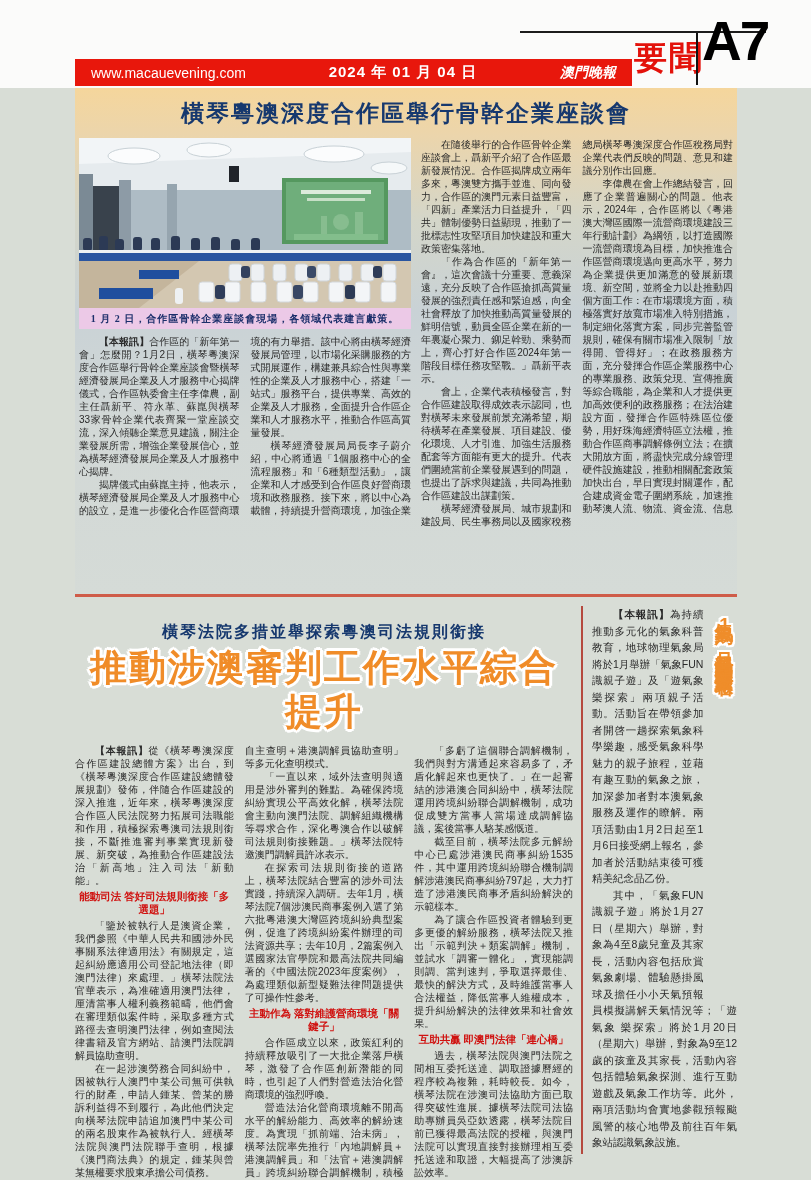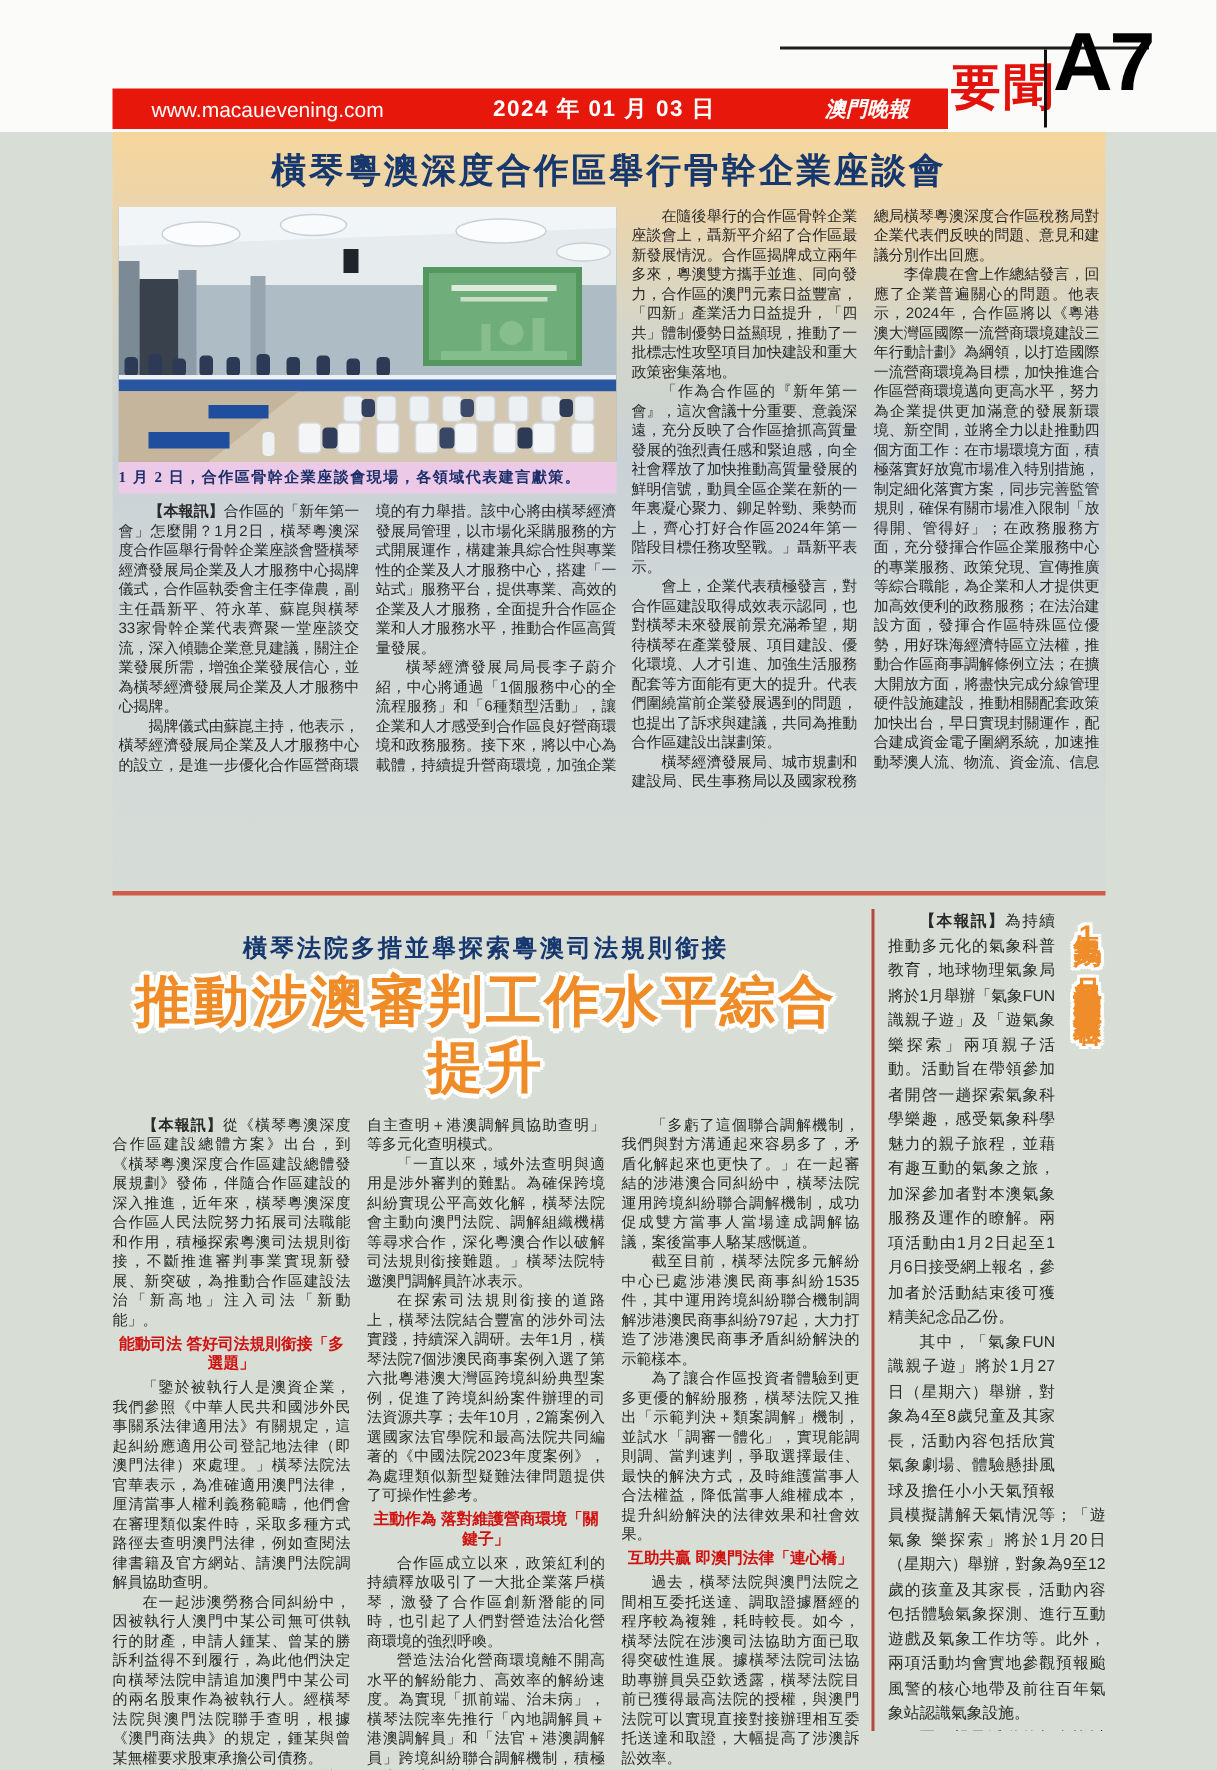--- a/index.html
+++ b/index.html
@@ -2,42 +2,42 @@
 <html lang="zh-Hant"><head>
 <meta charset="utf-8">
 <style>
   html,body{margin:0;padding:0;}
   body{width:811px;height:1180px;background:#d8ddd6;position:relative;overflow:hidden;
        font-family:"Liberation Sans","DejaVu Sans",sans-serif;color:#2a2a2a;}
   
   .masthead{position:absolute;top:0;left:0;width:811px;height:88px;background:#fbfbfa;}
   .m-topline{position:absolute;top:31px;left:520px;width:246px;height:2px;background:#1c1c1c;}
   .m-bar{position:absolute;top:59px;left:75px;width:557px;height:27px;background:#e8170c;color:#fff;
-         display:flex;align-items:center;justify-content:space-between;padding:0 26px;box-sizing:border-box;}
+         display:flex;align-items:center;justify-content:space-between;padding:0 16px;box-sizing:border-box;}
   .m-url{font-size:14px;}
   .m-date{font-size:15px;font-weight:bold;letter-spacing:1px;}
   .m-paper{font-size:14px;font-weight:bold;font-style:italic;font-family:"Liberation Serif","DejaVu Serif",serif;}
   .m-section{position:absolute;top:36px;left:634px;font-size:33px;font-weight:900;color:#e3120b;
              font-family:"Liberation Serif","DejaVu Serif",serif;letter-spacing:2px;}
   .m-divider{position:absolute;top:33px;left:696px;width:2px;height:52px;background:#111;}
   .m-pageno{position:absolute;top:14px;left:702px;font-size:55px;line-height:1;font-weight:900;color:#000000;letter-spacing:-2px;}
   
   .content{position:absolute;top:88px;left:75px;width:662px;}
   
   .a1{box-sizing:border-box;height:509px;overflow:hidden;border-bottom:3px solid #cf5c49;
       background:linear-gradient(180deg,#f5d69c 0%,#ecd5ab 9%,#d4d6c9 26%,#c9d2d6 44%,#d2d8d6 68%,#d5dbd7 100%);
       padding:10px 4px 0 4px;}
   .kicker{text-align:center;font-size:23px;font-weight:bold;color:#16386e;letter-spacing:2px;}
   .headline{text-align:center;font-size:41px;font-weight:900;color:#f08c28;letter-spacing:2px;margin-top:5px;line-height:1.2;
             text-shadow:-2px -2px 0 #fff,2px -2px 0 #fff,-2px 2px 0 #fff,2px 2px 0 #fff,0 -3px 0 #fff,0 3px 0 #fff,-3px 0 0 #fff,3px 0 0 #fff;}
   .a1-row{display:flex;gap:10px;margin-top:9px;}
   .a1-left{width:332px;flex:none;}
   .photo-wrap{width:332px;height:170px;overflow:hidden;background:#aab6bd;}
   .caption{width:332px;height:21px;background:#ecc9e7;color:#1c2f6b;font-size:10px;line-height:21px;
-           text-align:left;font-family:"Liberation Serif","DejaVu Serif",serif;letter-spacing:1px;font-weight:bold;}
+           text-align:center;font-family:"Liberation Serif","DejaVu Serif",serif;letter-spacing:1px;font-weight:bold;}
   .cols{text-align:justify;font-size:10px;line-height:13px;}
   .cols p{margin:0;text-indent:2em;}
   .cols h4{margin:3px 0;color:#d01210;text-align:center;font-size:10.5px;text-indent:0;}
   .a1-left-text{margin-top:6px;height:194px;overflow:hidden;column-count:2;column-gap:11px;}
   .a1-right{flex:1;height:397px;overflow:hidden;column-count:2;column-gap:11px;}
   
   .sec2{display:flex;margin-top:9px;height:548px;}
   .a2{width:498px;flex:none;}
   .a2 .kicker{font-size:16px;margin-top:16px;}
   .a2 .headline{font-size:37px;margin-top:3px;}
@@ -49,21 +49,21 @@
   .a3-body{font-size:10.5px;line-height:16.5px;text-align:justify;}
   .a3-body p{margin:0;text-indent:2em;}
 </style>
 </head>
 <body>
 
 <header class="masthead">
   <div class="m-topline"></div>
   <div class="m-bar">
     <span class="m-url">www.macauevening.com</span>
-    <span class="m-date">2024 年 01 月 03 日</span>
+    <span class="m-date">2024 年 01 月 04 日</span>
     <span class="m-paper">澳門晚報</span>
   </div>
   <div class="m-section">要聞</div>
   <div class="m-divider"></div>
   <div class="m-pageno">A7</div>
 </header>
 
 <main class="content">
 
   <section class="a1">

